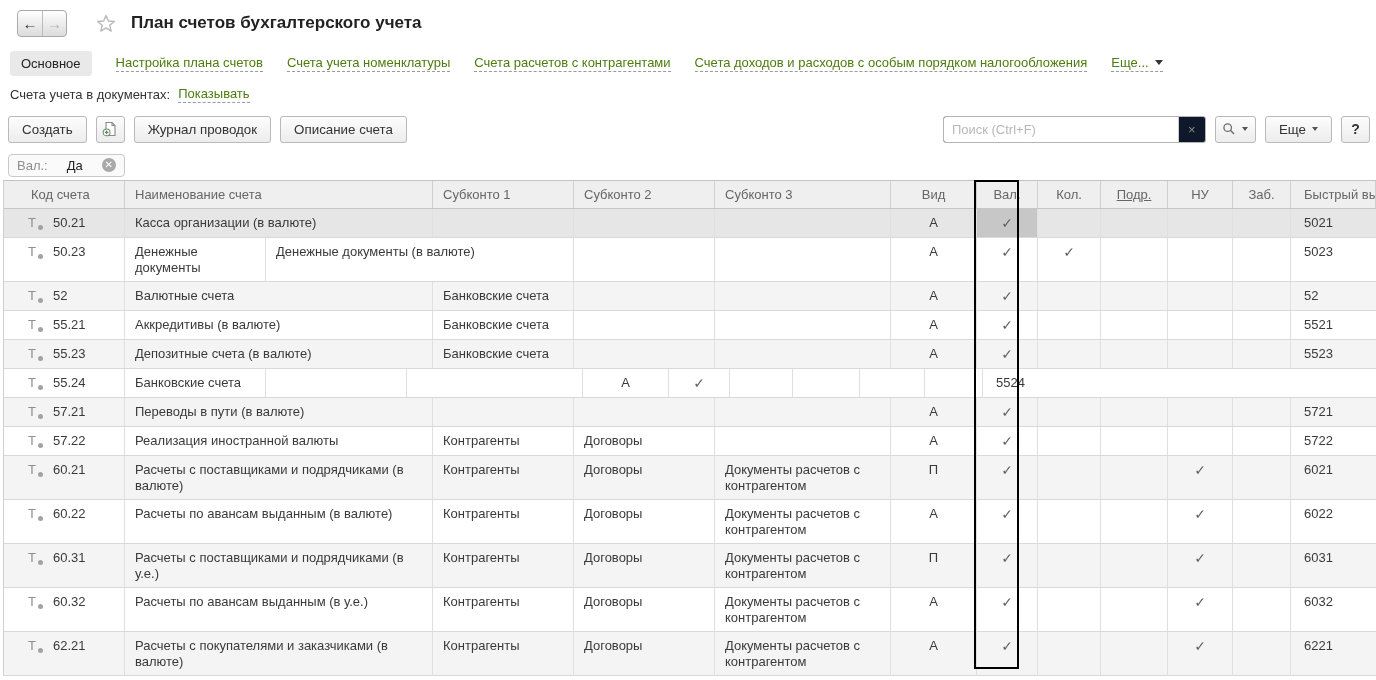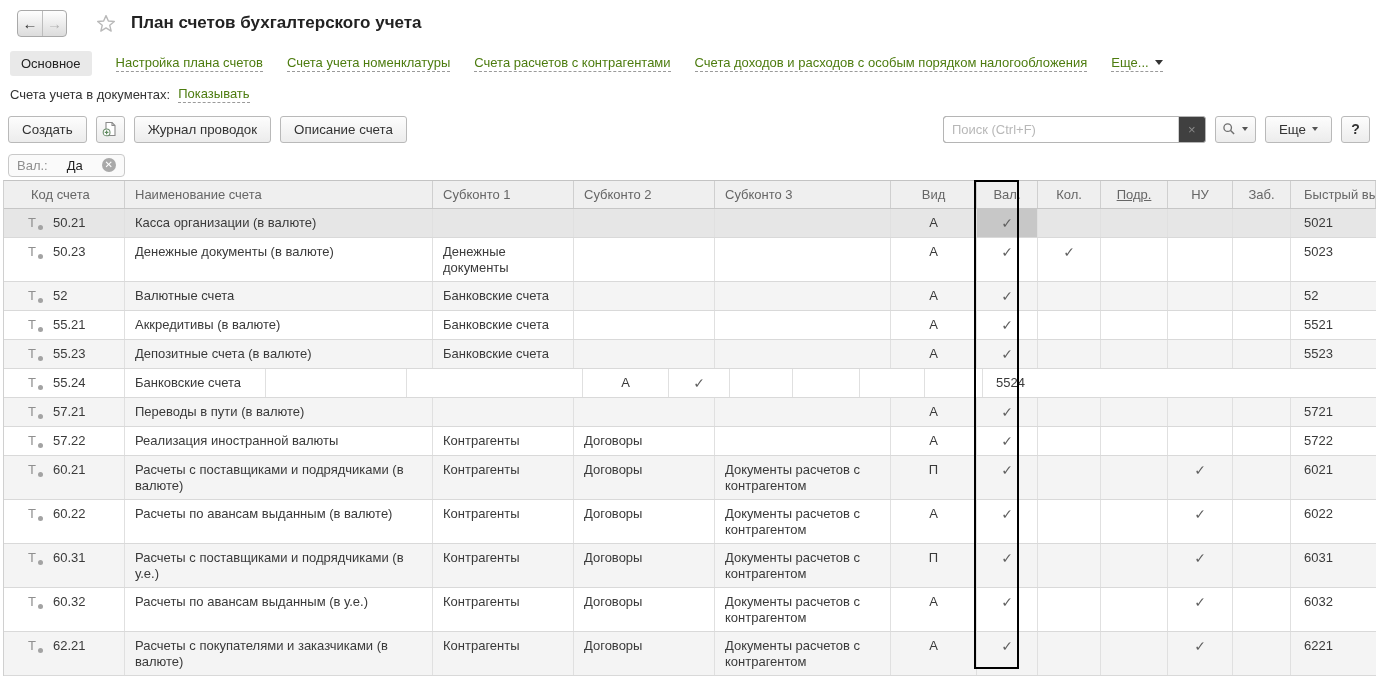--- a/index.html
+++ b/index.html
@@ -20,21 +20,21 @@
   .tri { width: 0; height: 0; border-left: 4px solid transparent; border-right: 4px solid transparent;
     border-top: 5px solid #333; display: inline-block; }
   .subbar { height: 28px; display: flex; align-items: center; gap: 8px; padding-left: 10px; color: #333; }
   .toolbar { height: 42px; display: flex; align-items: center; padding: 0 6px 0 8px; gap: 9px; }
   .btn { height: 27px; padding: 0 13px; border: 1px solid #b9b9b9; border-radius: 3px;
     background: linear-gradient(#fdfdfd, #ececec); color: #333; display: inline-flex;
     align-items: center; justify-content: center; cursor: pointer; gap: 6px; }
   .iconbtn { width: 29px; padding: 0; }
   .spacer { flex: 1; }
   .searchwrap { display: flex; width: 263px; height: 27px; border: 1px solid #b5b5b5;
-    border-radius: 3px; background: #404040; overflow: hidden; }
+    border-radius: 3px; background: #0f172a; overflow: hidden; }
   .searchwrap input { flex: 1; border: none; outline: none; padding: 0 8px; font: inherit; color: #333; }
   .searchwrap input::placeholder { color: #b8b8b8; }
   .search-clear { width: 27px; border-left: 1px solid #cfcfcf; display: flex; align-items: center;
     justify-content: center; color: #8a8a8a; font-size: 13px; cursor: pointer; }
   .filterbar { height: 30px; display: flex; align-items: center; padding-left: 8px; }
   .chip { display: inline-flex; align-items: center; gap: 19px; height: 23px; padding: 0 8px;
     border: 1px solid #c9c9c9; border-radius: 4px; background: #fafafa; }
   .chip .flabel { color: #8f8f8f; }
   .chip .fval { color: #222; }
   .chip-x { width: 14px; height: 14px; border-radius: 50%; background: #a9a9a9; color: #fff;
@@ -174,22 +174,22 @@
           <div class="cell c8"></div>
           <div class="cell c9"></div>
           <div class="cell c10"></div>
           <div class="cell c11">5021</div>
         </div>
         <div class="trow">
           <div class="cell c0 code">
             <span class="acc-icon">Т</span>
             <span>50.23</span>
           </div>
+          <div class="cell c2">Денежные документы</div>
           <div class="cell c1">Денежные документы (в валюте)</div>
-          <div class="cell c2">Денежные документы</div>
           <div class="cell c3"></div>
           <div class="cell c4"></div>
           <div class="cell c5">А</div>
           <div class="cell c6"><span class="check">✓</span></div>
           <div class="cell c7"><span class="check">✓</span></div>
           <div class="cell c8"></div>
           <div class="cell c9"></div>
           <div class="cell c10"></div>
           <div class="cell c11">5023</div>
         </div>

